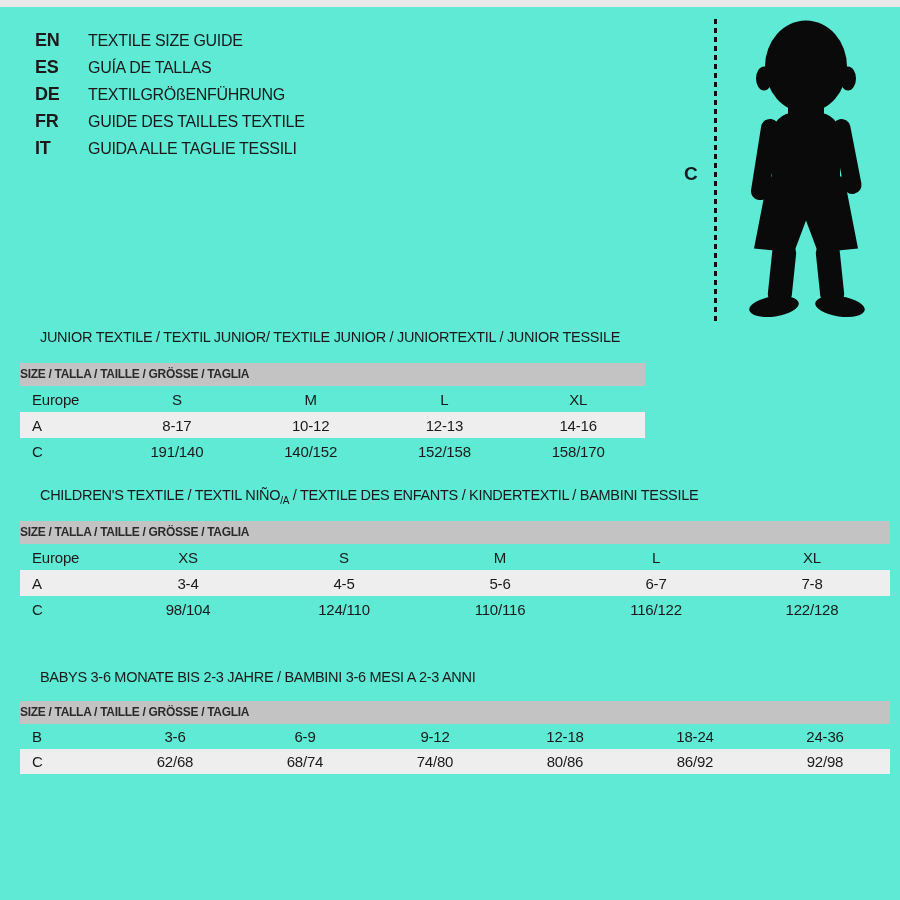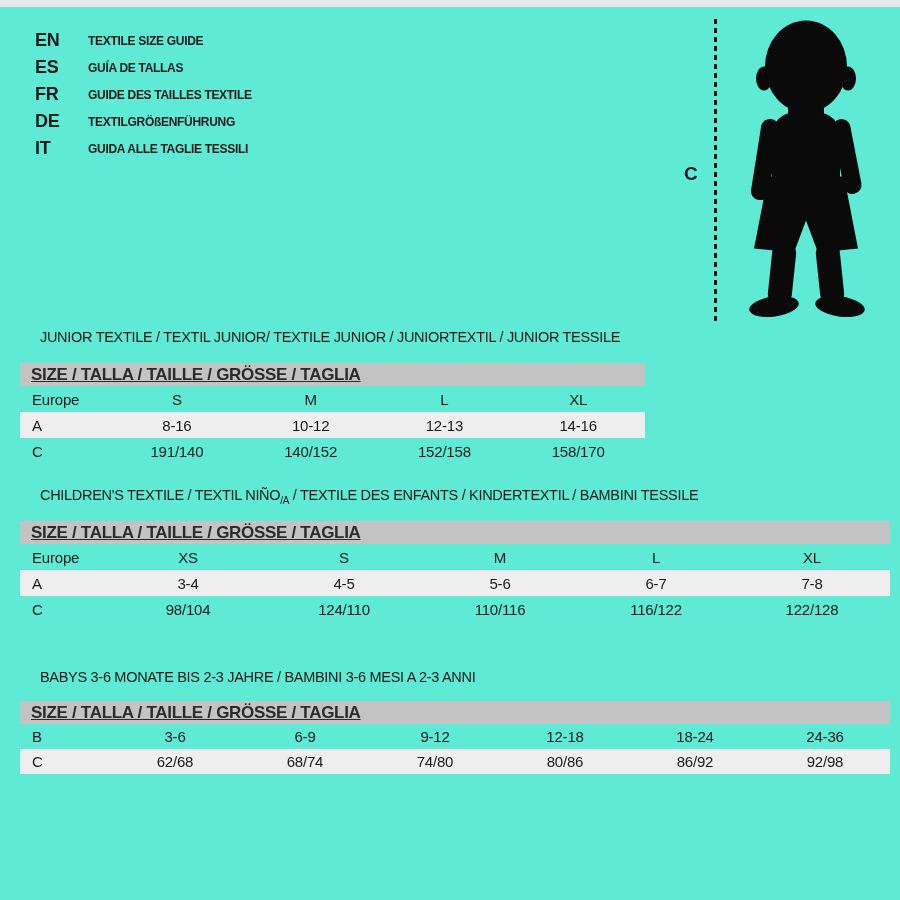--- a/index.html
+++ b/index.html
@@ -7,21 +7,21 @@
   body { font-family:"Liberation Sans", sans-serif; color:#1a1a1a; }
   .frame {
     position:relative; width:900px; height:900px; background:#5eead4;
     overflow:hidden; margin:7px auto;
   }
 
   
   .lang-list { position:absolute; left:35px; top:20px; }
   .lang-row { display:flex; height:27px; align-items:center; }
   .lang-code { width:53px; font-size:18px; font-weight:700; letter-spacing:-0.3px; }
-  .lang-label { font-size:12px; font-weight:700; letter-spacing:-0.3px; white-space:nowrap; }
+  .lang-label { font-size:16px; font-weight:400; letter-spacing:-0.3px; white-space:nowrap; }
 
   
   .figure { position:absolute; left:700px; top:6px; width:185px; height:315px; }
   .dotted-line {
     position:absolute; left:14px; top:6px; width:3px; height:306px;
     background:repeating-linear-gradient(to bottom, #101010 0 5px, transparent 5px 9px);
   }
   .figure svg { position:absolute; left:22px; top:0; }
   .height-marker {
     position:absolute; left:684px; top:156px; font-size:19px; font-weight:700;
@@ -30,22 +30,22 @@
   
   .sec-title {
     position:absolute; left:40px; font-size:14.5px; font-weight:400;
     letter-spacing:-0.3px; white-space:nowrap;
   }
   .sub-a { font-size:10px; vertical-align:sub; }
 
   
   .sg-table { position:absolute; left:20px; }
   .t-header {
-    height:23px; line-height:23px; background:#c3c3c3; padding-left:11px;
-    font-size:17px; font-weight:700; letter-spacing:-0.3px; color:#2b2b2b;text-decoration:underline;
+    height:23px; line-height:23px; background:#c3c3c3; 
+    font-size:12px; font-weight:700; letter-spacing:-0.3px; color:#2b2b2b;
   }
   .t-row { display:grid; align-items:center; height:26px; }
   .t1 { width:625px; }
   .t1 .t-row { grid-template-columns:90px repeat(4,1fr); }
   .t2 { width:870px; }
   .t2 .t-row { grid-template-columns:90px repeat(5,1fr); }
   .t3 { width:870px; }
   .t3 .t-row { grid-template-columns:90px repeat(6,1fr); height:25px; }
   .row-label { padding-left:12px; font-size:15px; letter-spacing:-0.2px; }
   .cell { text-align:center; font-size:15px; letter-spacing:-0.2px; }
@@ -66,26 +66,26 @@
   <div class="lang-list">
     <div class="lang-row">
       <span class="lang-code">EN</span>
         <span class="lang-label">TEXTILE SIZE GUIDE</span>
     </div>
     <div class="lang-row">
       <span class="lang-code">ES</span>
         <span class="lang-label">GUÍA DE TALLAS</span>
     </div>
     <div class="lang-row">
+      <span class="lang-code">DE</span>
+        <span class="lang-label">TEXTILGRÖßENFÜHRUNG</span>
+    </div>
+    <div class="lang-row">
       <span class="lang-code">FR</span>
         <span class="lang-label">GUIDE DES TAILLES TEXTILE</span>
-    </div>
-    <div class="lang-row">
-      <span class="lang-code">DE</span>
-        <span class="lang-label">TEXTILGRÖßENFÜHRUNG</span>
     </div>
     <div class="lang-row">
       <span class="lang-code">IT</span>
         <span class="lang-label">GUIDA ALLE TAGLIE TESSILI</span>
     </div>
   </div>
 
   <span class="height-marker">C</span>
   <div class="figure">
     <div class="dotted-line"></div>
@@ -112,21 +112,21 @@
     <div class="t-header">SIZE / TALLA / TAILLE / GRÖSSE / TAGLIA</div>
     <div class="t-row">
       <span class="row-label">Europe</span>
       <span class="cell">S</span>
       <span class="cell">M</span>
       <span class="cell">L</span>
       <span class="cell">XL</span>
     </div>
     <div class="t-row shaded">
       <span class="row-label">A</span>
-      <span class="cell">8-16</span>
+      <span class="cell">8-17</span>
       <span class="cell">10-12</span>
       <span class="cell">12-13</span>
       <span class="cell">14-16</span>
     </div>
     <div class="t-row">
       <span class="row-label">C</span>
       <span class="cell">191/140</span>
       <span class="cell">140/152</span>
       <span class="cell">152/158</span>
       <span class="cell">158/170</span>

